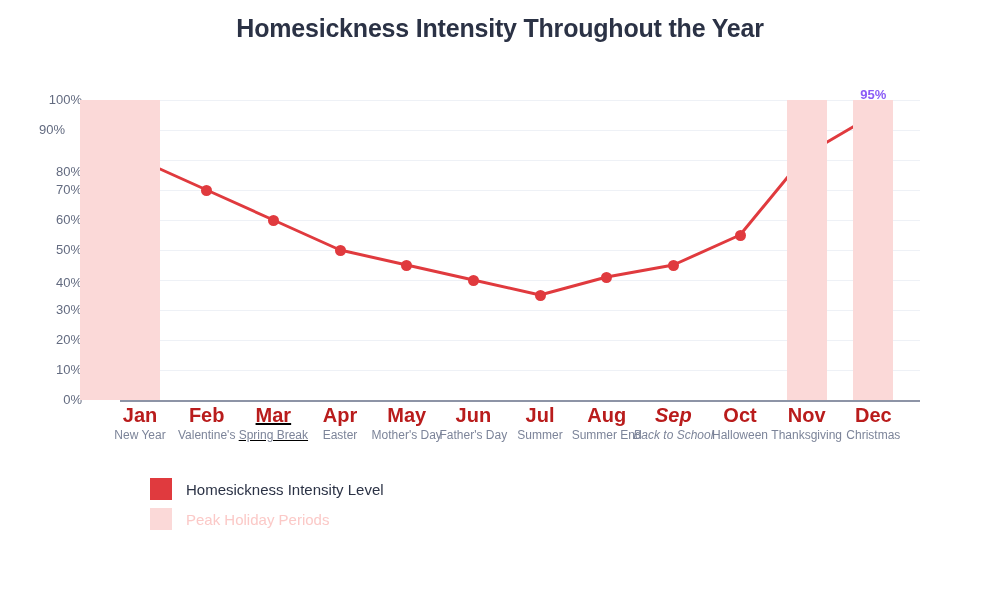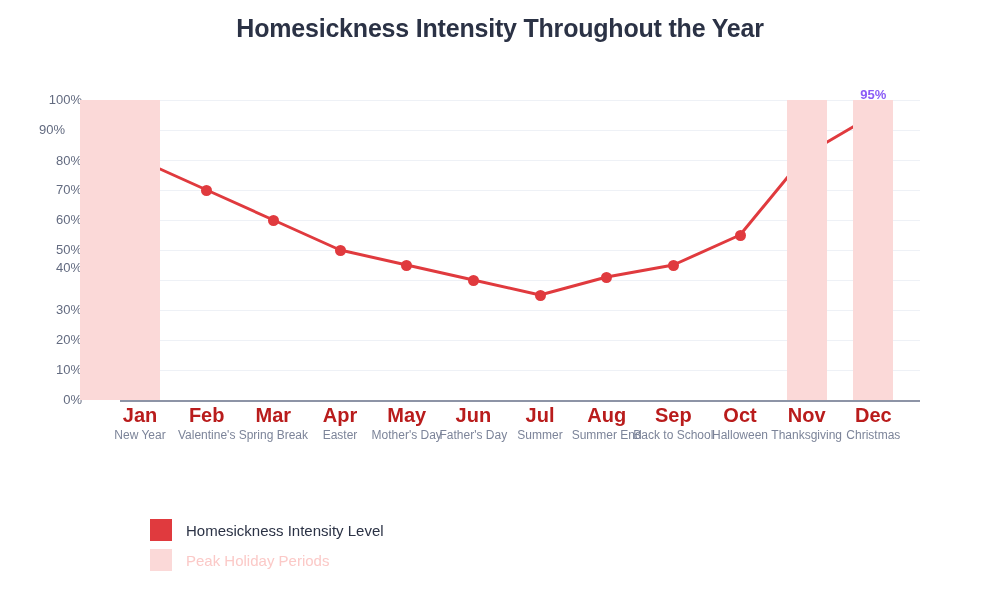--- a/index.html
+++ b/index.html
@@ -37,40 +37,40 @@
 
   .point{
     position:absolute;width:11px;height:11px;margin-left:-5.5px;margin-top:-5.5px;
     border-radius:50%;background:#e03a3e;
   }
   .annotation{
     position:absolute;font-size:13px;font-weight:bold;color:#e03a3e;
     transform:translate(-50%,-100%);white-space:nowrap;
   }
 
-  .legend{position:absolute;left:150px;top:515px;width:500px;text-align:right;}
+  .legend{position:absolute;left:150px;top:474px;width:500px;text-align:right;}
   .legend-row{display:flex;align-items:center;height:30px;}
   .legend-swatch{width:22px;height:22px;margin-right:14px;flex:0 0 auto;}
   .legend-label{font-size:15px;}
 </style>
 </head>
 <body>
 
 <div id="chart-root">
 
   <div class="chart-title">Homesickness Intensity Throughout the Year</div>
 
   <div class="y-axis-labels">
       <div class="ylabel" style="top: -8px;">100%</div>
       <div class="ylabel" style="top: 22px; text-align: center;">90%</div>
-      <div class="ylabel" style="top: 53px;">80%</div>
+      <div class="ylabel" style="top: 64px;">80%</div>
       <div class="ylabel" style="top: 82px;">70%</div>
       <div class="ylabel" style="top: 112px;">60%</div>
       <div class="ylabel" style="top: 142px;">50%</div>
-      <div class="ylabel" style="top: 160px;">40%</div>
+      <div class="ylabel" style="top: 175px;">40%</div>
       <div class="ylabel" style="top: 202px;">30%</div>
       <div class="ylabel" style="top: 232px;">20%</div>
       <div class="ylabel" style="top: 262px;">10%</div>
       <div class="ylabel" style="top: 292px;">0%</div>
     </div>
 
   <div class="plot-area">
     <div class="plot-bg"></div>
     <div id="gridlines">
         <div class="gridline" style="top: 0px;"></div>
@@ -116,21 +116,21 @@
 
   <div class="x-axis-labels">
       <div class="xtick" style="left: 20.0333px;">
         <div class="m">Jan</div>
         <span class="h">New Year</span>
       </div>
       <div class="xtick" style="left: 86.7px;">
         <div class="m">Feb</div>
         <span class="h">Valentine's</span>
       </div>
-      <div class="xtick" style="left: 153.367px;">
+      <div class="xtick" style="left: 153.367px; text-decoration: underline;">
         <div class="m">Mar</div>
         <span class="h">Spring Break</span>
       </div>
       <div class="xtick" style="left: 220.033px;">
         <div class="m">Apr</div>
         <span class="h">Easter</span>
       </div>
       <div class="xtick" style="left: 286.7px;">
         <div class="m">May</div>
         <span class="h">Mother's Day</span>
@@ -140,21 +140,21 @@
         <span class="h">Father's Day</span>
       </div>
       <div class="xtick" style="left: 420.033px;">
         <div class="m">Jul</div>
         <span class="h">Summer</span>
       </div>
       <div class="xtick" style="left: 486.7px;">
         <div class="m">Aug</div>
         <span class="h">Summer End</span>
       </div>
-      <div class="xtick" style="left: 553.367px;">
+      <div class="xtick" style="left: 553.367px; font-style: italic;">
         <div class="m">Sep</div>
         <span class="h">Back to School</span>
       </div>
       <div class="xtick" style="left: 620.033px;">
         <div class="m">Oct</div>
         <span class="h">Halloween</span>
       </div>
       <div class="xtick" style="left: 686.7px;">
         <div class="m">Nov</div>
         <span class="h">Thanksgiving</span>

